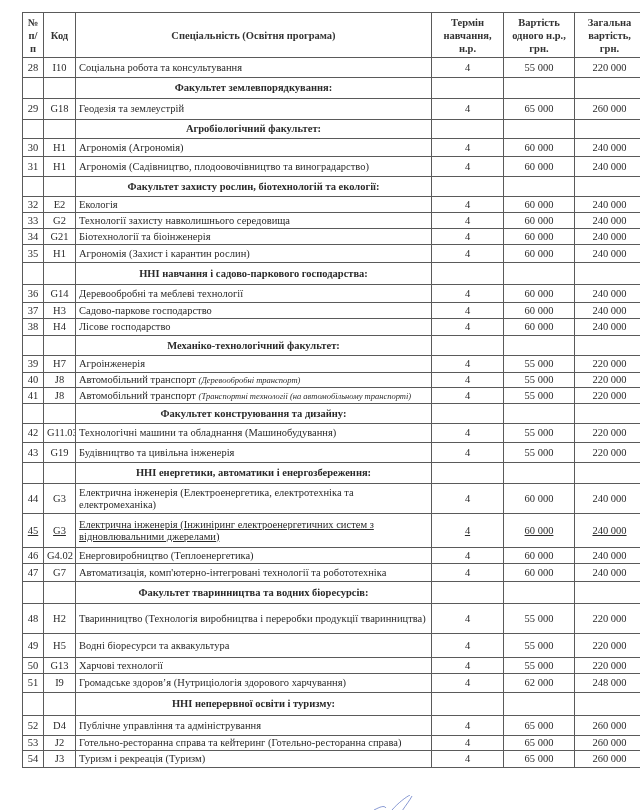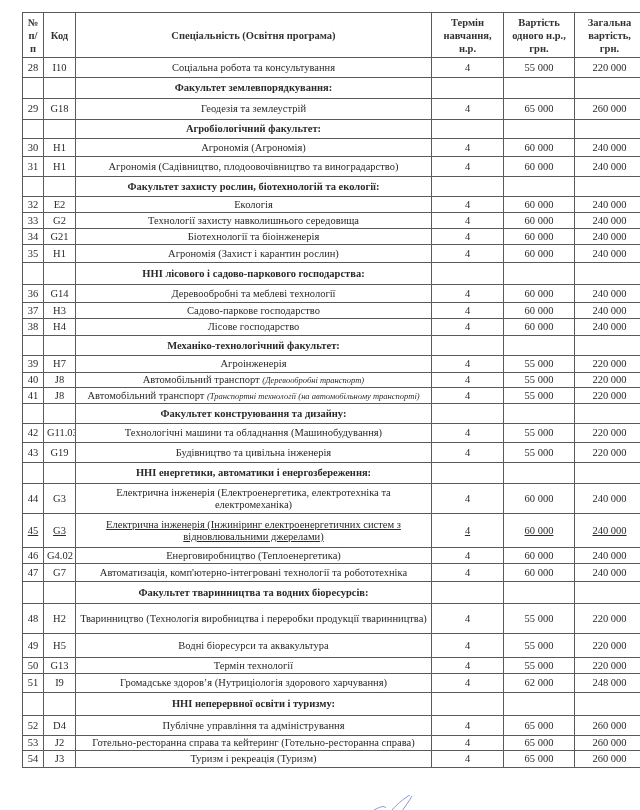--- a/index.html
+++ b/index.html
@@ -19,21 +19,21 @@
     line-height: 12px;
     vertical-align: middle;
     overflow: hidden;
   }
   #doc-table th {
     font-weight: bold; text-align: center; font-size: 10.5px; line-height: 13px; color: #333;
   }
   td.c-num { text-align: center; font-size: 11px; }
   td.c-code { text-align: center; font-size: 11px; padding: 0 1px; }
   td.c-code.small { font-size: 9px; }
-  td.c-name { text-align: center; }
+  td.c-name { text-align: left; }
   td.c-term, td.c-cost, td.c-total { text-align: center; }
   td.section { font-weight: bold; text-align: center; }
   .italic-note { font-style: italic; font-size: 8.5px; }
   #signature {
     position: absolute; left: 372px; top: 795px; width: 50px; height: 16px;
   }
 </style>
 </head>
 <body>
 
@@ -141,21 +141,21 @@
         <td class="c-num">35</td>
         <td class="c-code">H1</td>
         <td class="c-name"><span>Агрономія (Захист і карантин рослин)</span></td>
         <td class="c-term">4</td>
         <td class="c-cost">60 000</td>
         <td class="c-total">240 000</td>
       </tr>
       <tr style="height: 22px;">
         <td></td>
         <td></td>
-        <td class="section">ННІ лісового і садово-паркового господарства:</td>
+        <td class="section">ННІ навчання і садово-паркового господарства:</td>
         <td></td>
         <td></td>
         <td></td>
       </tr>
       <tr style="height: 18px;">
         <td class="c-num">36</td>
         <td class="c-code">G14</td>
         <td class="c-name"><span>Деревообробні та меблеві технології</span></td>
         <td class="c-term">4</td>
         <td class="c-cost">60 000</td>
@@ -293,21 +293,21 @@
         <td class="c-num">49</td>
         <td class="c-code">H5</td>
         <td class="c-name"><span>Водні біоресурси та аквакультура</span></td>
         <td class="c-term">4</td>
         <td class="c-cost">55 000</td>
         <td class="c-total">220 000</td>
       </tr>
       <tr style="height: 16px;">
         <td class="c-num">50</td>
         <td class="c-code">G13</td>
-        <td class="c-name"><span>Термін технології</span></td>
+        <td class="c-name"><span>Харчові технології</span></td>
         <td class="c-term">4</td>
         <td class="c-cost">55 000</td>
         <td class="c-total">220 000</td>
       </tr>
       <tr style="height: 19px;">
         <td class="c-num">51</td>
         <td class="c-code">I9</td>
         <td class="c-name"><span>Громадське здоров’я (Нутриціологія здорового харчування)</span></td>
         <td class="c-term">4</td>
         <td class="c-cost">62 000</td>

